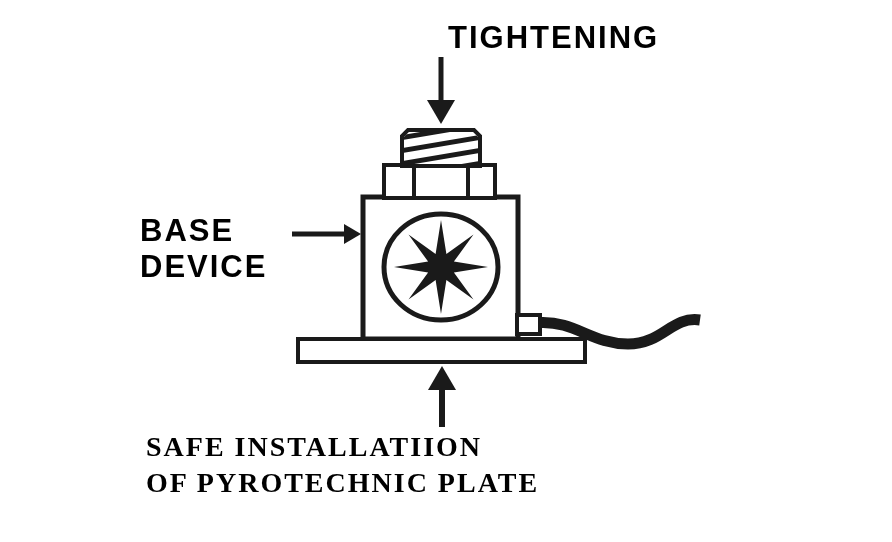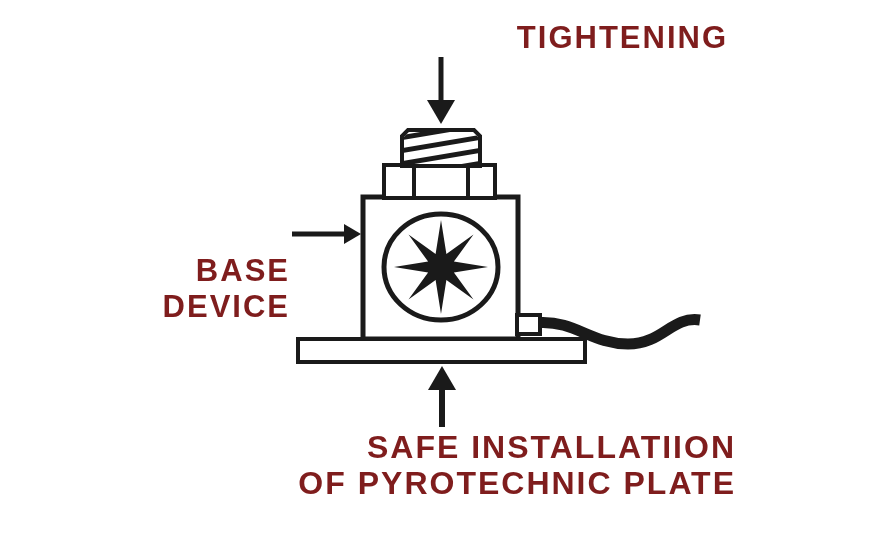--- a/index.html
+++ b/index.html
@@ -17,32 +17,32 @@
   }
   .diagram-svg {
     position: absolute;
     left: 0;
     top: 0;
     width: 892px;
     height: 542px;
   }
   .label {
     position: absolute;
-    color: #7f1d1d;
+    color: #000000;
     font-weight: bold;
     font-size: 31px;
     line-height: 36px;
     letter-spacing: 2px;
-    text-align: right;
+    text-align: left;
     white-space: nowrap;
   }
   .label span { display: block; }
   .label-tightening-nut { left: 448px; top: 20px; width: 280px; }
-  .label-base-plate     { left: 140px; top: 213px; width: 150px; margin-top: 40px; }
-  .label-caption        { left: 146px; top: 429px; width: 590px; font-size: 32px; }
+  .label-base-plate     { left: 140px; top: 213px; width: 150px; }
+  .label-caption        { left: 146px; top: 429px; width: 590px; font-size: 28px; font-family: Liberation Serif, serif; }
 </style>
 </head>
 <body>
 
 <div class="canvas">
 
   <svg class="diagram-svg" viewBox="0 0 892 542">
     <defs>
       <clipPath id="studClip">
         <polygon points="404,167 404,137 409,131 473,131 478,137 478,167"></polygon>

